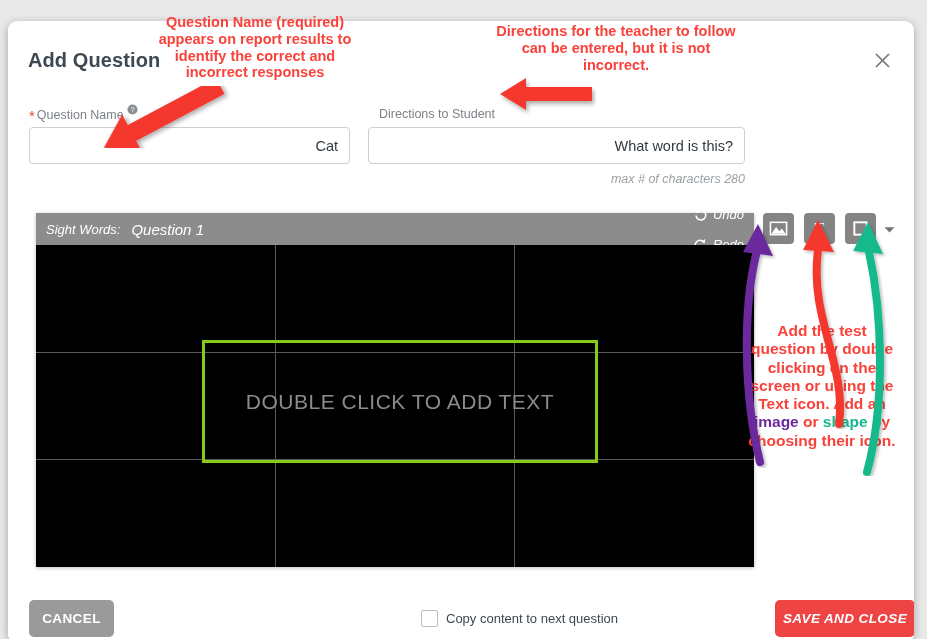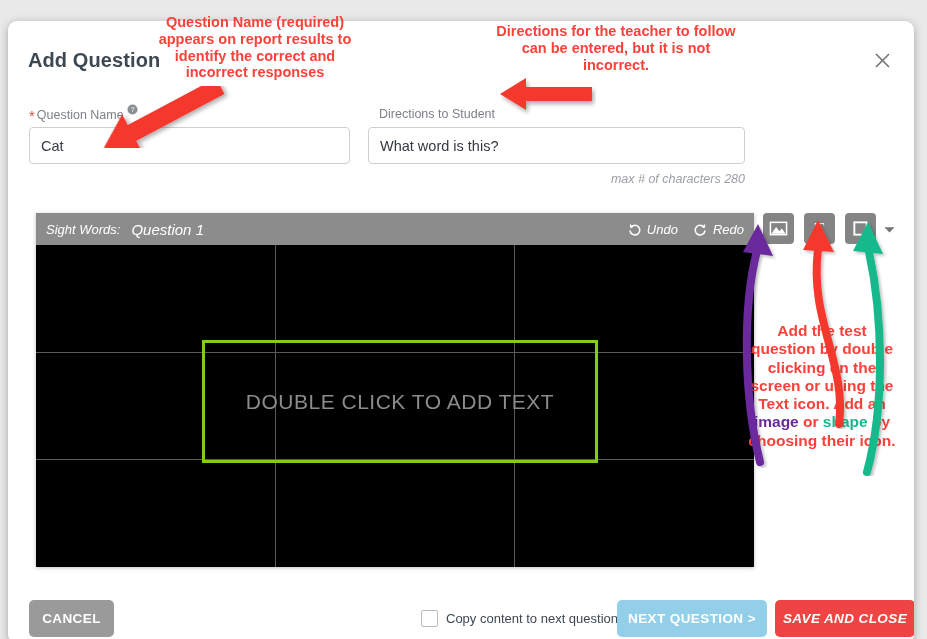--- a/index.html
+++ b/index.html
@@ -37,41 +37,41 @@
     position:absolute;font-size:12.5px;color:#7d8287;white-space:nowrap;
   }
   .req-star{color:#e8443c;font-size:15px;position:relative;top:2px;margin-right:2px;}
   .help-ic{
     display:inline-block;vertical-align:top;margin-left:3px;position:relative;top:-1px;
   }
   .txtinput{
     position:absolute;box-sizing:border-box;height:37px;
     border:1px solid #ccd0d3;border-radius:4px;background:#fff;
     font-family:"Liberation Sans", sans-serif;font-size:14.5px;color:#333a40;
-    padding:0 11px;outline:none;
+    padding:0 11px;outline:none;text-align:right;
   }
   #qname-input{left:21px;top:106px;width:321px;}
   #dirs-input{left:360px;top:106px;width:377px;}
   .maxchars{
     position:absolute;left:360px;top:151px;width:377px;text-align:right;
     font-size:12.5px;color:#9aa0a4;font-style:italic;
   }
 
   
   .canvas-wrap{
     position:absolute;left:28px;top:192px;width:718px;height:354px;
     box-shadow:0 1px 4px rgba(0,0,0,.25);
   }
   .canvas-bar{
     position:relative;height:32px;background:#8c8c8c;color:#fff;
     display:flex;align-items:center;padding:0 10px;box-sizing:border-box;font-style:italic;
   }
   .cbar-title{font-size:13px;}
   .cbar-sub{margin-left:11px;font-size:15px;}
-  .cbar-actions{margin-left:auto;display:flex;align-items:center;gap:15px;}
+  .cbar-actions{margin-left:auto;display:flex;align-items:center;gap:15px;flex-direction:column;}
   .cbar-act{display:flex;align-items:center;gap:5px;font-size:13px;cursor:pointer;}
   .cbar-act svg{display:block;}
 
   .canvas{
     position:relative;height:322px;background:#000000;overflow:hidden;
   }
   .gline{position:absolute;background:#5a5a5a;}
   .gv{top:0;bottom:0;width:1px;}
   .gh{left:0;right:0;height:1px;}
 
@@ -214,21 +214,20 @@
       </span>
     </div>
 
     <button id="cancel-btn" class="btn">CANCEL</button>
 
     <div class="chk-wrap">
       <span class="chk-box"></span>
       <span class="chk-lbl">Copy content to next question</span>
     </div>
 
-    <button id="next-btn" class="btn">NEXT QUESTION &gt;</button>
     <button id="save-btn" class="btn">SAVE AND CLOSE</button>
   </div>
 
   <div class="anno" style="left:0;top:0;width:927px;height:639px;">
 
     <div class="anno-txt" id="anno-qname">Question Name (required) appears on report results to identify the correct and incorrect responses</div>
 
     <div class="anno-txt" id="anno-dirs">Directions for the teacher to follow can be entered, but it is not incorrect.</div>
 
     <div class="anno-txt" id="anno-tools">

